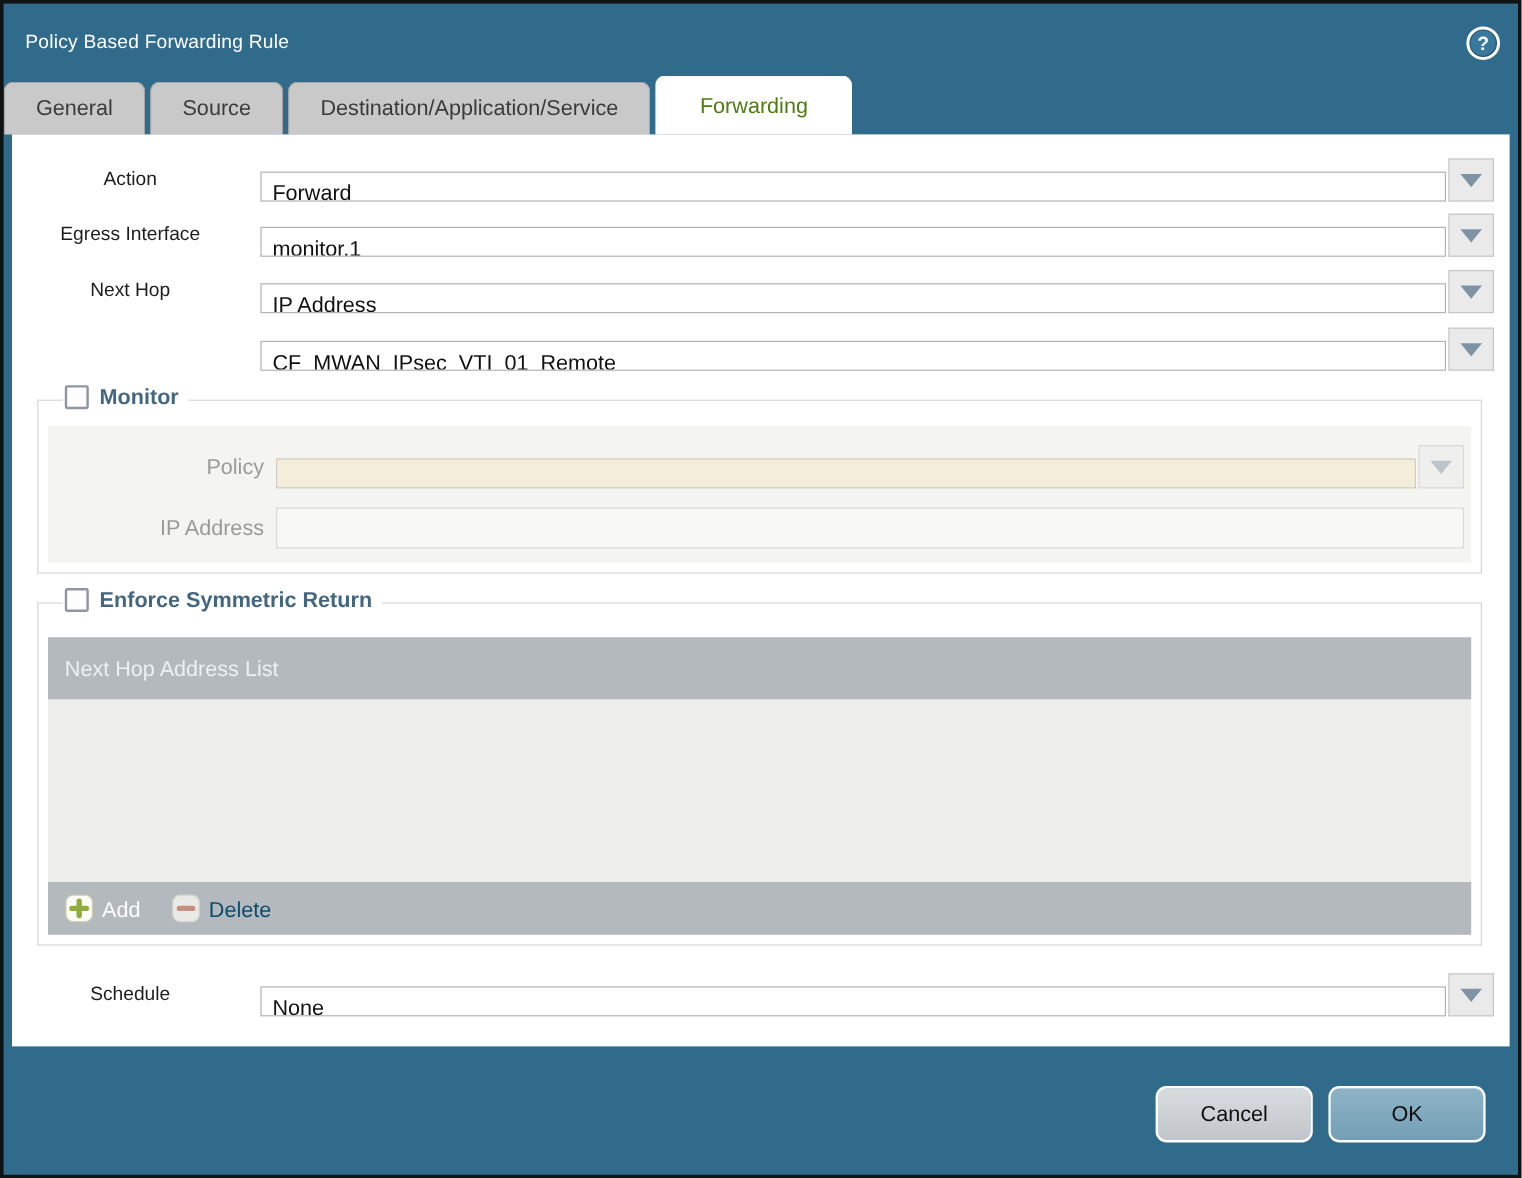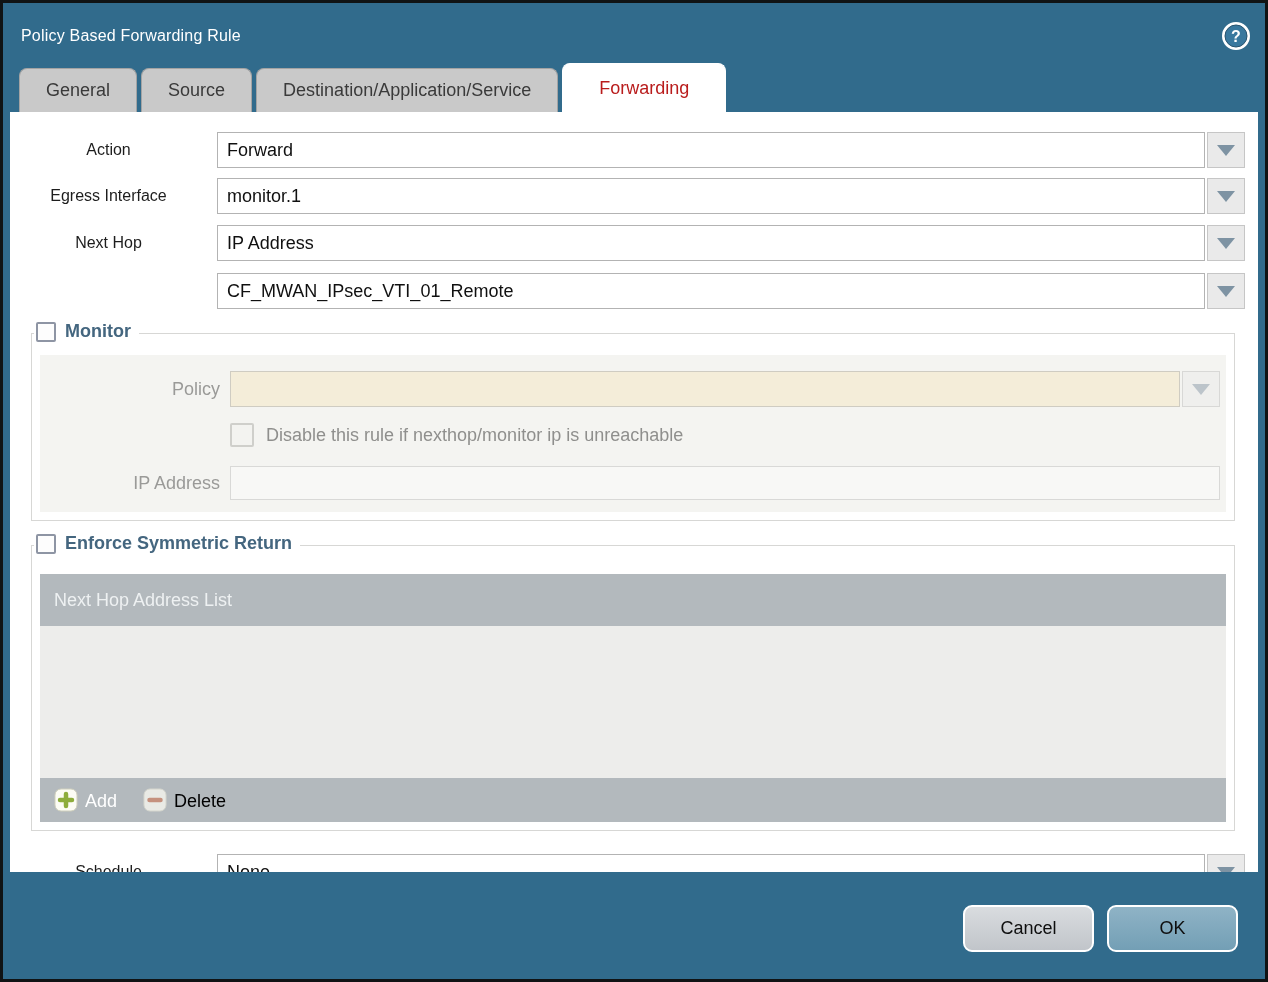--- a/index.html
+++ b/index.html
@@ -23,37 +23,37 @@
   }
   .title {
     color: #ffffff; font-size: 16px; font-weight: 400;
     letter-spacing: 0.2px; flex: 1;
   }
   .help { width: 30px; height: 30px; cursor: pointer; }
   
   .tabs {
     flex: 0 0 auto; height: 49px;
     display: flex; align-items: flex-end;
-    padding-left: 16px; gap: 4px;
+    padding-left: 0; gap: 4px;
   }
   .tab {
     height: 44px;
     background: #c9c9c9;
     border: 1px solid #a3a3a3; border-bottom: none;
     border-radius: 8px 8px 0 0;
     display: flex; align-items: center; justify-content: center;
     padding: 0 26px;
     font-size: 18px; color: #3a3a3a;
     cursor: pointer; white-space: nowrap;
   }
   .tab.active {
     height: 49px;
     background: #ffffff;
     border-color: #ffffff;
-    color: #b91c1c;
+    color: #4d7c0f;
     padding: 0 36px;
   }
   
   .panel {
     background: #ffffff;
     margin: 0 7px;
     flex: 0 0 760px;
     padding: 20px 13px 0 0;
     overflow: hidden;
   }
@@ -62,21 +62,21 @@
     width: 207px; flex: 0 0 207px;
     text-align: center; padding-right: 10px;
     font-size: 16px; color: #1d1d1d;
   }
   .combo { display: flex; flex: 1; height: 36px; }
   .combo-value {
     flex: 1; background: #ffffff;
     border: 1px solid #b3b3b3;
     font-size: 18px; color: #101010;
     line-height: 34px; padding-left: 9px;
-    white-space: nowrap; overflow: hidden;
+    white-space: nowrap; overflow: hidden; margin-top: 11px;
   }
   .combo-btn {
     width: 38px; margin-left: 2px;
     background: #eaeaea; border: 1px solid #c6c6c6;
     display: flex; align-items: center; justify-content: center;
     cursor: pointer;
   }
   .arrow {
     width: 0; height: 0;
     border-left: 9px solid transparent;
@@ -86,23 +86,23 @@
   .combo-btn.disabled { background: #efefed; border-color: #d8d8d6; cursor: default; }
   .arrow.disabled { border-top-color: #bcc4ca; }
   
   .fieldset {
     position: relative;
     border: 1px solid #d7d7d5;
     margin: 24px 10px 0 21px;
     padding: 21px 8px 8px 8px;
   }
   .legend {
-    position: absolute; top: -13px; left: 2px;
+    position: absolute; top: -13px; left: 20px;
     background: #ffffff; padding: 0 8px 0 2px;
-    display: flex; align-items: flex-end; gap: 9px;
+    display: flex; align-items: flex-start; gap: 9px;
   }
   .legend-text {
     font-size: 18px; font-weight: bold; color: #44667f;
   }
   .checkbox {
     width: 20px; height: 20px;
     border: 2px solid #8e95a4; border-radius: 2px;
     background: #fdfdfd; cursor: pointer; flex: 0 0 auto;
   }
   .checkbox.disabled {
@@ -135,21 +135,21 @@
   }
   .nh-body { height: 152px; background: #ededeb; }
   .nh-footer {
     height: 44px; background: #b3b9bd;
     display: flex; align-items: center; gap: 26px;
     padding-left: 14px;
   }
   .tbl-btn { display: flex; align-items: flex-end; gap: 7px; cursor: pointer; }
   .tbl-btn .btn-txt { font-size: 18px; color: #ffffff; }
   .tbl-btn.disabled { cursor: default; }
-  .tbl-btn.disabled .btn-txt { color: #000000; }
+  .tbl-btn.disabled .btn-txt { color: #0c4a6e; }
   
   .footer {
     flex: 1 0 auto;
     display: flex; justify-content: flex-end; align-items: flex-start;
     gap: 13px; padding: 33px 27px 0 0;
   }
   .btn {
     width: 131px; height: 47px;
     border: 2px solid #ffffff; border-radius: 9px;
     font-family: "Liberation Sans", sans-serif;
@@ -230,24 +230,20 @@
       </div>
       <div class="group-body">
         <div class="grow">
           <label class="glbl">Policy</label>
           <div class="combo">
             <div class="combo-value beige"></div>
             <div class="combo-btn disabled">
               <span class="arrow disabled"></span>
             </div>
           </div>
-        </div>
-        <div class="grow" style="margin-bottom:19px">
-          <span class="checkbox disabled chk-indent"></span>
-          <span class="chk-label">Disable this rule if nexthop/monitor ip is unreachable</span>
         </div>
         <div class="grow">
           <label class="glbl">IP Address</label>
           <div class="text-input"></div>
         </div>
       </div>
     </div>
 
     <div class="fieldset" style="padding-top:24px">
       <div class="legend">

